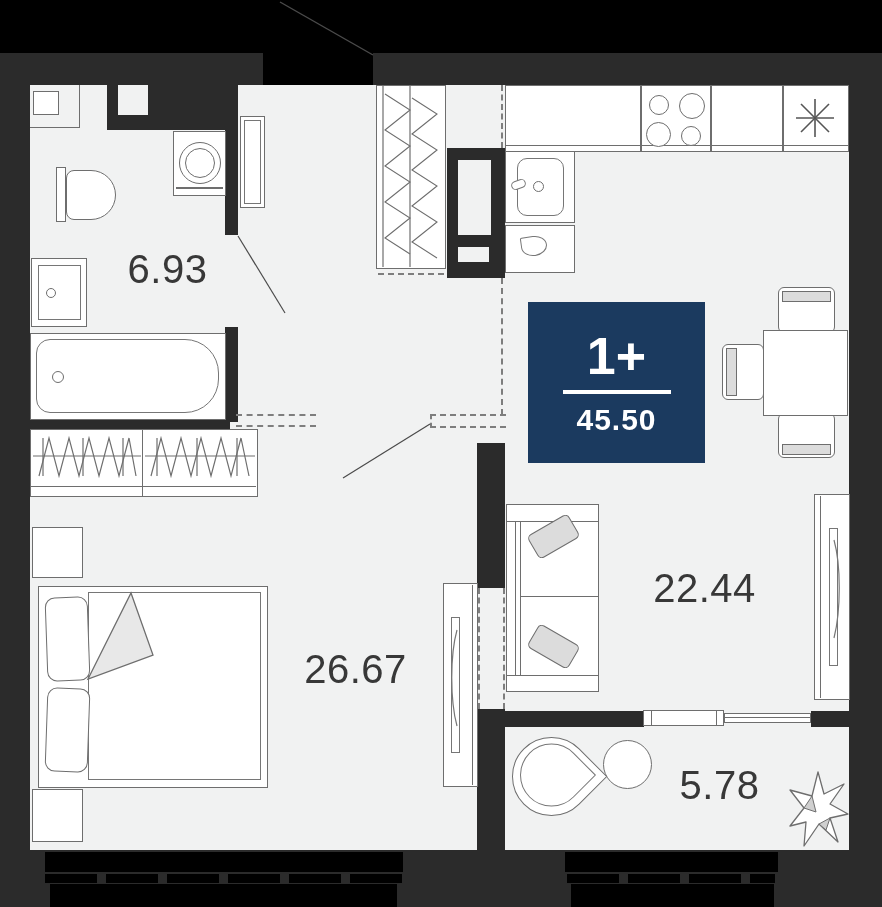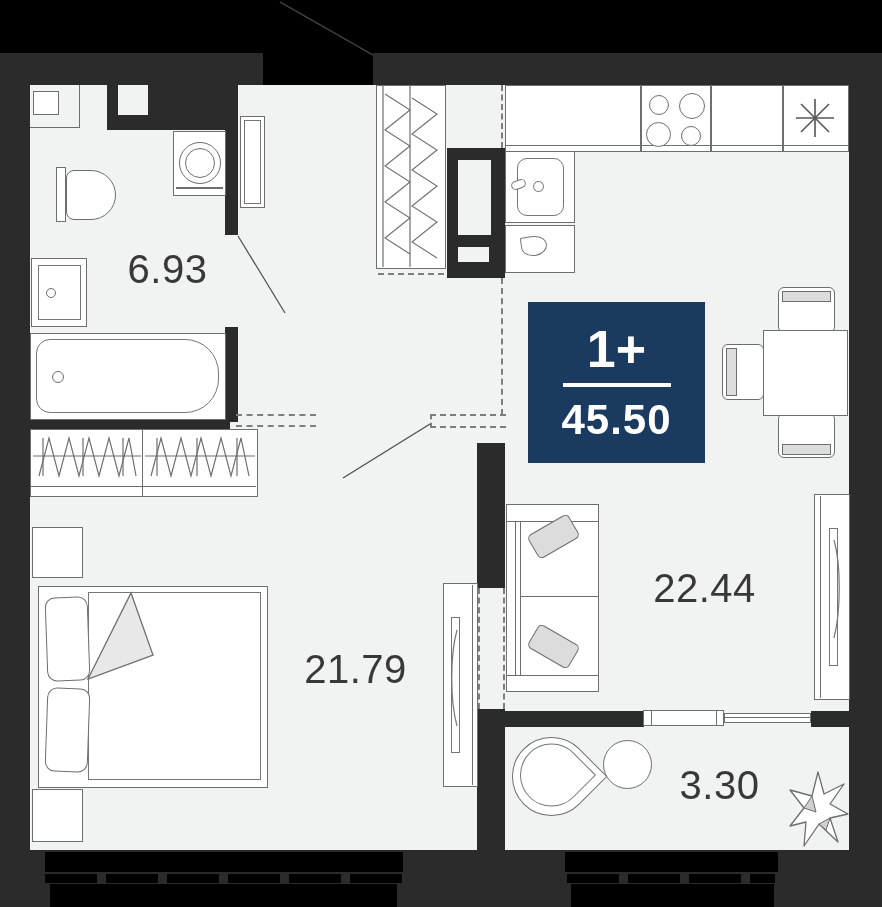--- a/index.html
+++ b/index.html
@@ -18,21 +18,21 @@
   .dash-h { position:absolute; border-top:2px dashed #7e7e7e; border-bottom:2px dashed #7e7e7e; }
   .dash-v { position:absolute; width:0; border-left:2px dashed #7e7e7e; }
   .chairband { position:absolute; background:#dcdcdc; border:1px solid #6e6e6e; }
   .pillow-gray { position:absolute; background:#dcdcdc; border:1.3px solid #6e6e6e; border-radius:5px; }
   .lbl { position:absolute; color:#383838; font-size:40px; letter-spacing:0.5px; text-align:center;
          line-height:46px; height:46px; }
   .badge { position:absolute; left:528px; top:302px; width:177px; height:161px; background:#1b3a5f;
            display:flex; flex-direction:column; align-items:center; justify-content:center; color:#fff; }
   .badge .type { font-size:52px; font-weight:bold; line-height:54px; }
   .badge .divider { width:108px; height:4px; background:#fff; margin:7px 0 9px 0; }
-  .badge .area { font-size:42px; font-weight:bold; letter-spacing:1px; }
+  .badge .area { font-size:30px; font-weight:bold; letter-spacing:1px; }
   svg { position:absolute; overflow:visible; }
 </style>
 </head>
 <body>
 
 <div class="canvas">
 
   <div class="wall" style="left:0;top:53px;width:882px;height:854px;"></div>
   <div class="floorpatch" style="left:30px;top:85px;width:819px;height:765px;"></div>
   <div class="abs" style="left:263px;top:0;width:110px;height:85px;background:#000;"></div>
@@ -183,23 +183,23 @@
     <path d="M26,28 L18,40 L30,44 Z" fill="#cfcfcf" stroke="#6e6e6e" stroke-width="1"></path>
     <path d="M33,56 L44,50 L40,62 Z" fill="#cfcfcf" stroke="#6e6e6e" stroke-width="1"></path>
   </svg>
 
   <div class="dash-h" style="left:236px;top:414px;width:80px;height:13px;"></div>
   <div class="dash-h" style="left:430px;top:414px;width:76px;height:14px;border-left:2px dashed #7e7e7e;"></div>
   <div class="dash-v" style="left:501px;top:85px;height:63px;"></div>
   <div class="dash-v" style="left:501px;top:278px;height:137px;"></div>
 
   <div class="lbl" style="left:100px;top:246px;width:135px;">6.93</div>
-  <div class="lbl" style="left:283px;top:646px;width:145px;">21.79</div>
+  <div class="lbl" style="left:283px;top:646px;width:145px;">26.67</div>
   <div class="lbl" style="left:632px;top:565px;width:145px;">22.44</div>
-  <div class="lbl" style="left:652px;top:762px;width:135px;">3.30</div>
+  <div class="lbl" style="left:652px;top:762px;width:135px;">5.78</div>
 
   <div class="badge">
     <div class="type">1+</div>
     <div class="divider"></div>
     <div class="area">45.50</div>
   </div>
 
   <svg style="left:0;top:0;" width="882" height="907" viewBox="0 0 882 907">
     <line x1="280" y1="2" x2="373" y2="55" stroke="#4b4b4b" stroke-width="1.4"></line>
     <line x1="238" y1="236" x2="285" y2="313" stroke="#4b4b4b" stroke-width="1.2"></line>

